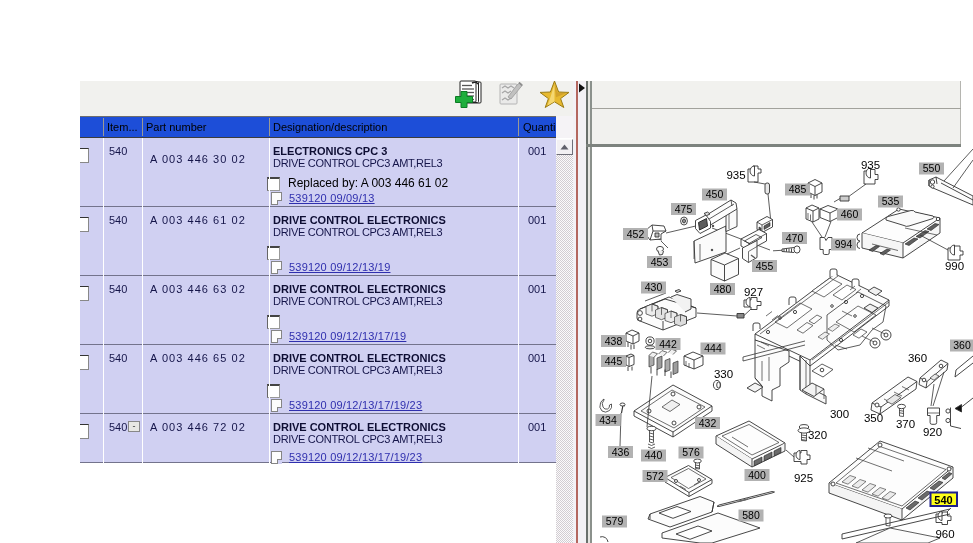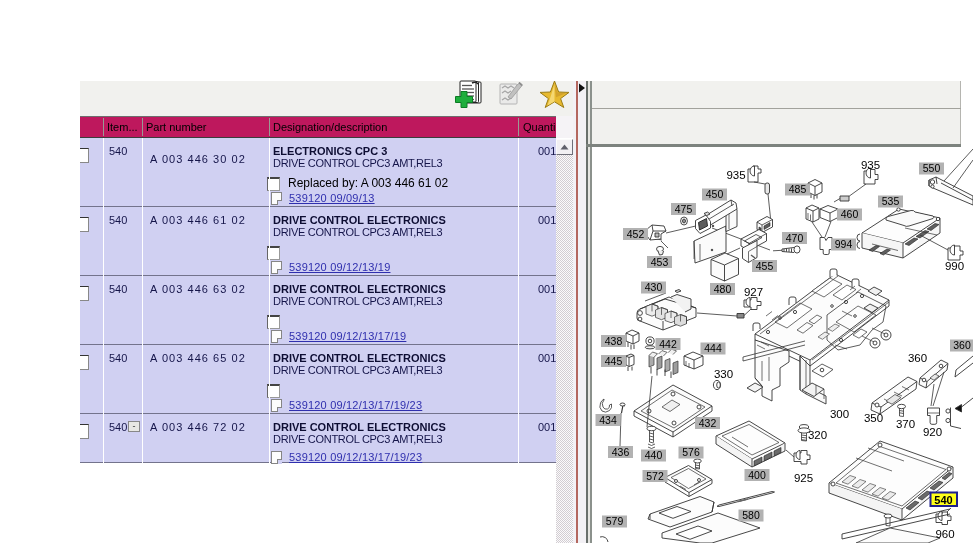--- a/index.html
+++ b/index.html
@@ -2,33 +2,33 @@
 <html><head>
 <meta charset="utf-8">
 <style>
 html,body{margin:0;padding:0;background:#fff;}
 #page{position:relative;width:973px;height:543px;overflow:hidden;background:#fff;
   font-family:"Liberation Sans", sans-serif;}
 .abs{position:absolute;}
 
 #tbar{left:80px;top:81px;width:493px;height:35px;background:#f1f1ee;}
 
-#thead{left:80px;top:116px;width:476px;height:22px;background:#be185d;
+#thead{left:80px;top:116px;width:476px;height:22px;background:#1d4ed8;
   border-top:1px solid #6d6d6d;border-bottom:1px solid #3c3c3c;box-sizing:border-box;}
 .hsep{position:absolute;top:1px;bottom:1px;width:1px;background:#9a9a94;}
 .hlab{position:absolute;top:4px;font-size:11px;color:#000;white-space:nowrap;}
 
 #rows{left:80px;top:138px;width:476px;height:326px;}
 .row{position:absolute;left:0;width:476px;background:#d0d0f2;border-bottom:1px solid #73738c;box-sizing:border-box;}
 .vsep{position:absolute;top:0;bottom:1px;width:1px;background:#fff;}
 .cb{position:absolute;left:0;width:8px;height:13px;background:#fff;
   border-top:1px solid #333;border-bottom:1px solid #888;border-right:1px solid #888;}
 .item{position:absolute;left:29px;font-size:11px;color:#15154a;}
 .pn{position:absolute;left:70px;font-size:11px;color:#15154a;letter-spacing:1.05px;}
-.qty{position:absolute;left:458px;font-size:11px;color:#15154a;}
+.qty{position:absolute;left:448px;font-size:11px;color:#15154a;}
 .t1{position:absolute;left:193px;font-size:11px;font-weight:bold;color:#0d0d33;white-space:nowrap;}
 .t2{position:absolute;left:193px;font-size:11px;color:#15154a;white-space:nowrap;letter-spacing:-0.3px;}
 .rcb{position:absolute;left:187px;width:11px;height:11px;background:#fff;
   border-top:2px solid #444;border-left:1px solid #666;border-right:1px solid #999;border-bottom:1px solid #999;}
 .rby{position:absolute;left:208px;font-size:12px;color:#000;white-space:nowrap;}
 .rby b{font-weight:normal;}
 .lic{position:absolute;left:191px;width:9px;height:11px;background:#fcfcfc;border:1px solid #858585;}
 .lic:after{content:"";position:absolute;right:-1px;bottom:-1px;width:4px;height:4px;background:#d0d0f2;
   border-top:1px solid #858585;border-left:1px solid #858585;}
 .lnk{position:absolute;left:209px;font-size:11px;color:#2f2fae;text-decoration:underline;white-space:nowrap;letter-spacing:0.2px;}

